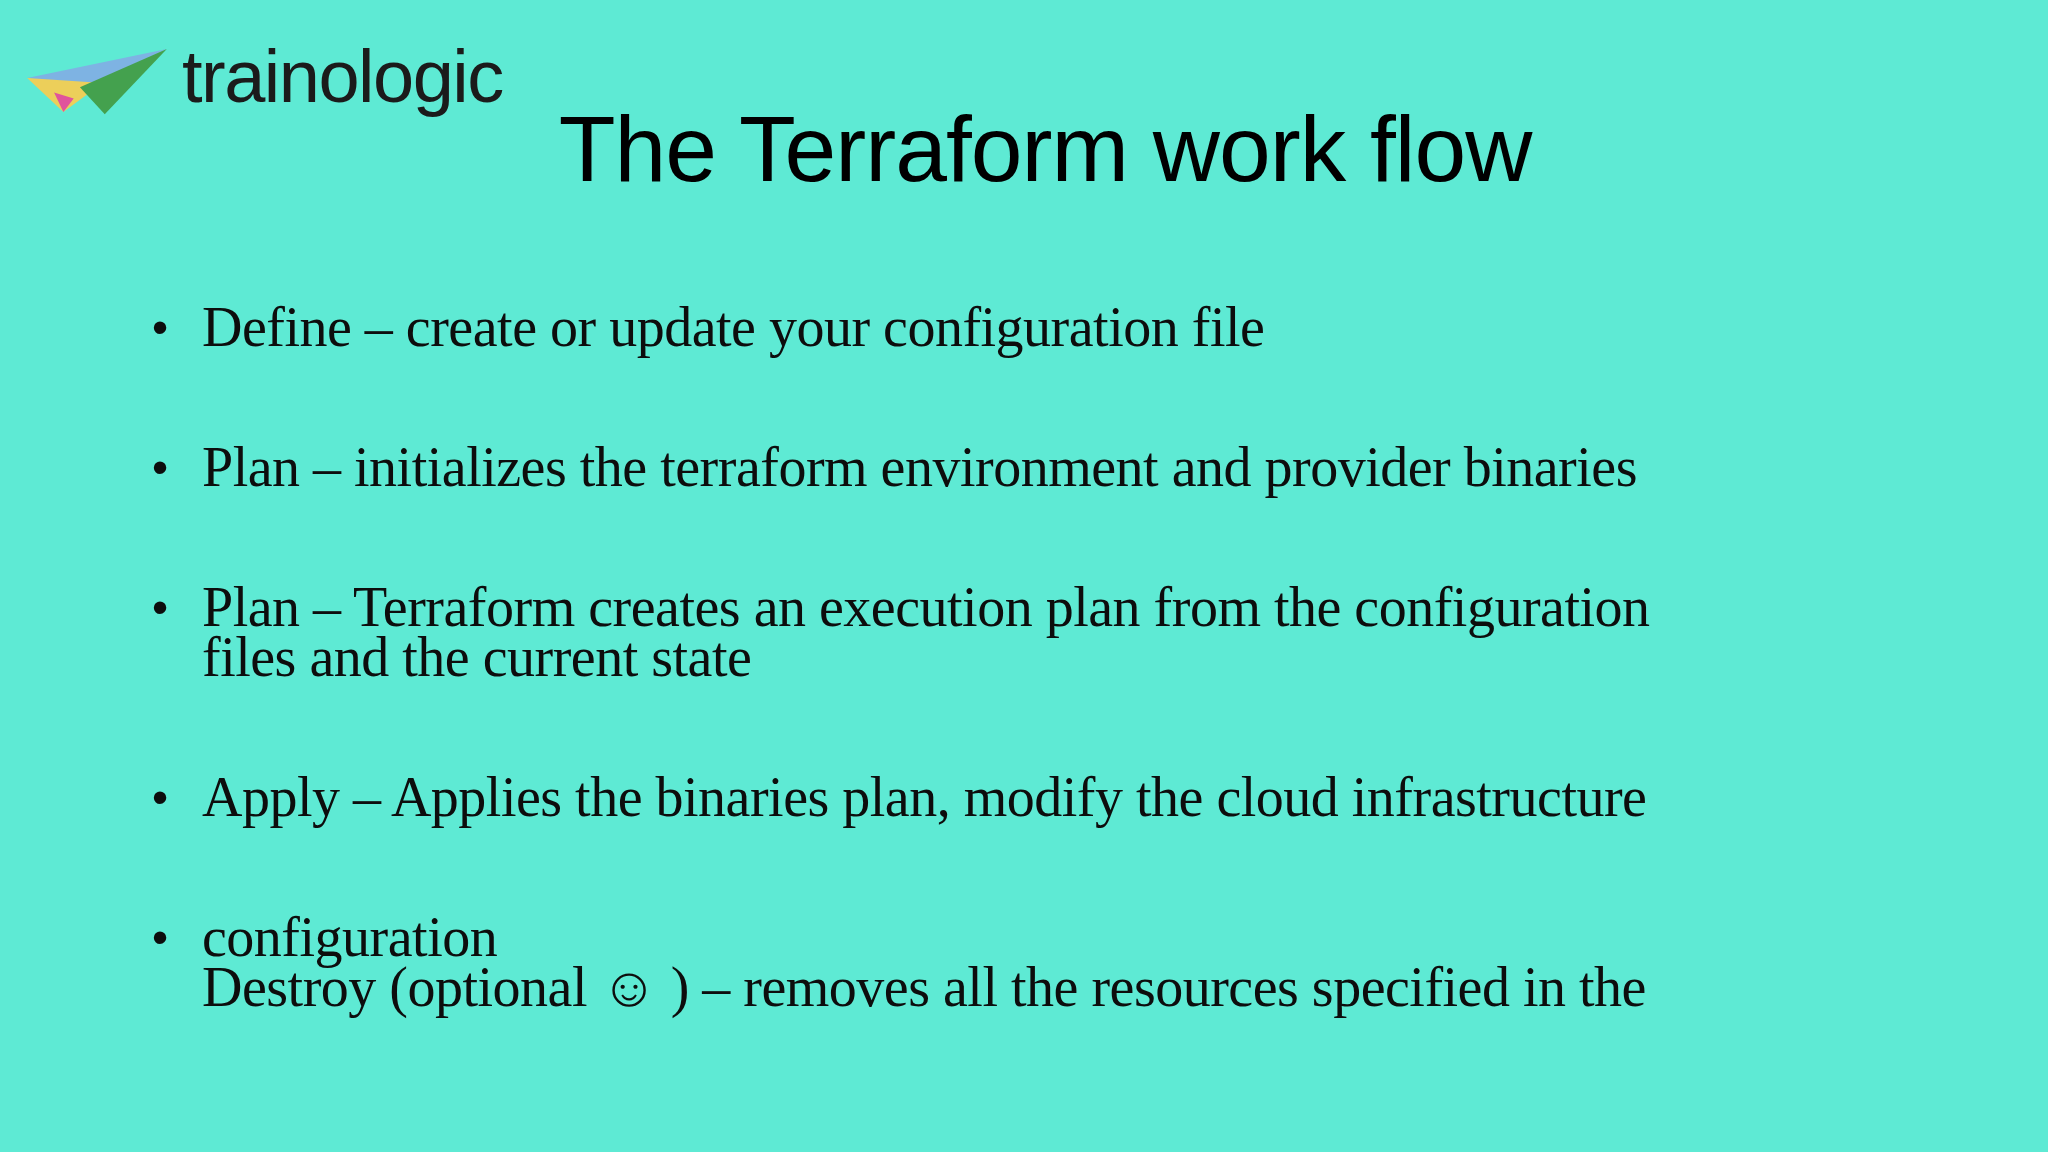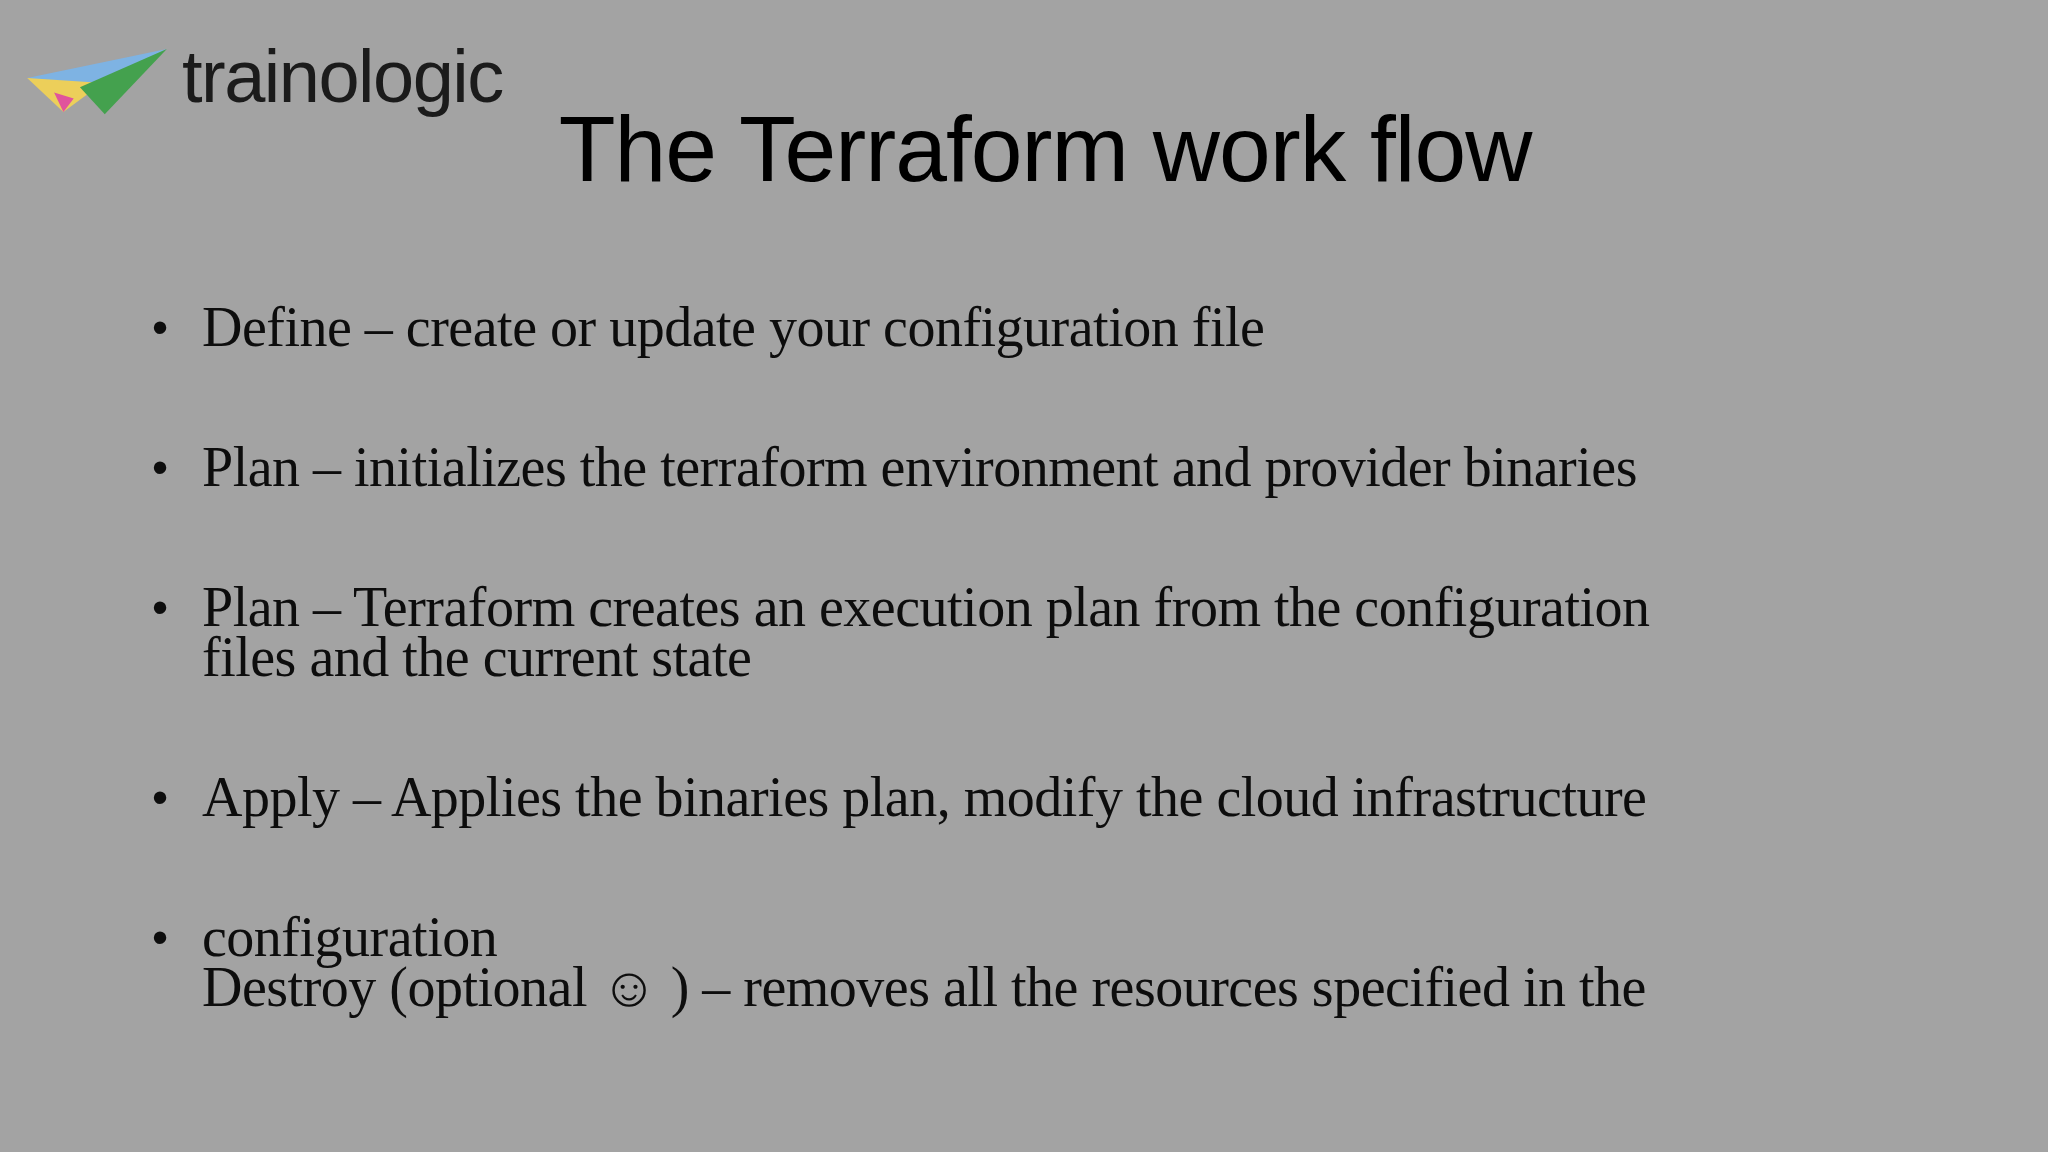--- a/index.html
+++ b/index.html
@@ -4,21 +4,21 @@
 <style>
   html, body {
     margin: 0;
     padding: 0;
     background: #ffffff;
   }
   .slide {
     position: relative;
     width: 2048px;
     height: 1152px;
-    background: #a3a3a3;
+    background: #5eead4;
     overflow: hidden;
     font-family: "Liberation Sans", "DejaVu Sans", sans-serif;
     color: #0d0d0d;
   }
   .logo {
     position: absolute;
     left: 22px;
     top: 40px;
     display: flex;
     align-items: center;

